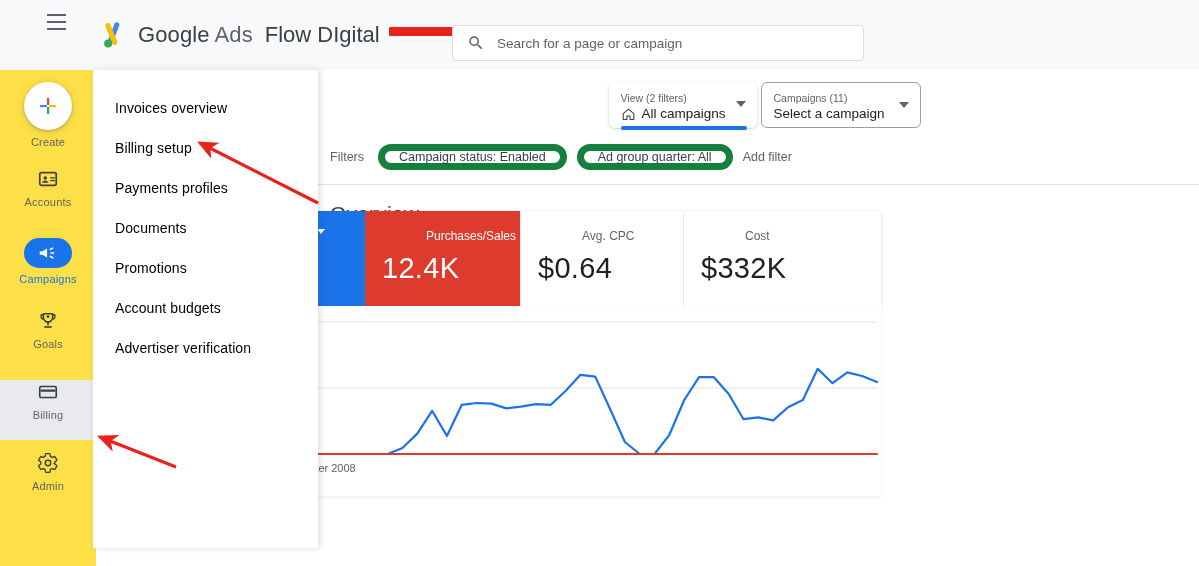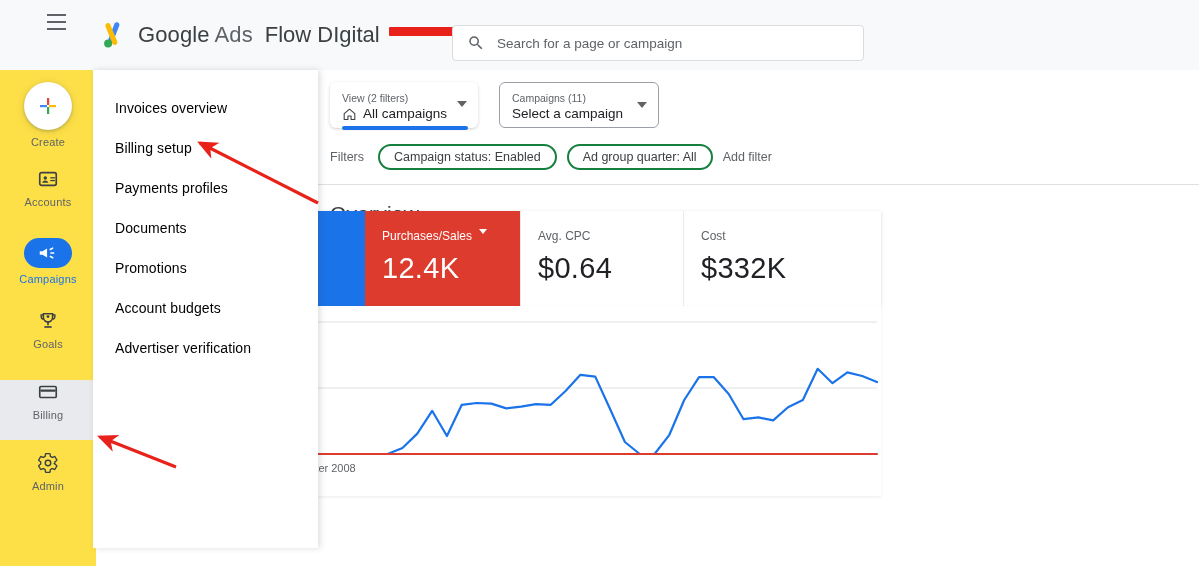--- a/index.html
+++ b/index.html
@@ -92,21 +92,21 @@
     padding-top: 18px; z-index: 5;
   }
   .fly-item {
     height: 40px; display: flex; align-items: center; padding-left: 22px;
     font-size: 14px; color: #000000; cursor: pointer; letter-spacing: .1px;
   }
 
   
   .main { position: absolute; left: 318px; top: 70px; width: 881px; height: 496px; background: #ffffff; }
 
-  .selbar { height: 70px; padding: 12px 0 0 12px; display: flex; gap: 21px; }
+  .selbar { height: 70px; padding: 12px 0 0 12px; display: flex; gap: 4px; justify-content: center; }
   .selcard {
     height: 46px; border-radius: 6px; padding: 5px 12px 0 12px; position: relative;
     display: flex; flex-direction: column; justify-content: center;
     background: #ffffff; cursor: pointer;
   }
   .sel-view {
     width: 148px; box-shadow: 0 1px 3px rgba(60,64,67,.26);
   }
   .sel-view::after {
     content: ""; position: absolute; left: 12px; right: 10px; bottom: -2px;
@@ -117,40 +117,40 @@
   .sel-bot { font-size: 13.5px; color: #202124; display: flex; align-items: center; gap: 6px; line-height: 18px; }
   .sel-caret {
     position: absolute; right: 11px; top: 19px;
     width: 0; height: 0; border-left: 5px solid transparent;
     border-right: 5px solid transparent; border-top: 6px solid #5f6368;
   }
 
   .filterbar { display: flex; align-items: center; padding-left: 12px; height: 34px; gap: 10px; }
   .flabel { font-size: 12.5px; color: #5f6368; margin-right: 4px; }
   .chip {
-    height: 26px; border: 2px solid #15803d; border-radius: 13px;
+    height: 26px; border: 7px solid #15803d; border-radius: 13px;
     display: flex; align-items: center; padding: 0 14px;
     font-size: 12.5px; color: #3c4043; cursor: pointer; white-space: nowrap;
   }
   .addfilter { font-size: 12.5px; color: #5f6368; cursor: pointer; }
 
   .divider { height: 1px; background: #e0e0e0; margin-top: 10px; }
 
   .page-title { font-size: 21px; color: #3c4043; padding: 17px 0 0 12px; letter-spacing: .2px; }
 
   
   .cards {
     position: absolute; left: 217px; top: 211px; width: 664px; height: 95px;
     display: flex; box-shadow: 0 1px 3px rgba(60,64,67,.22);
   }
   .card { height: 95px; padding: 18px 0 0 17px; position: relative; background: #ffffff; }
   .card.blue { width: 148px; background: #1a73e8; }
   .card.red { width: 155px; background: #dd3b2d; }
   .card.plain { width: 163px; border-left: 1px solid #e8eaed; }
-  .card-label { font-size: 12px; display: flex; gap: 7px; }
+  .card-label { font-size: 12px; display: flex; gap: 7px; margin-left: 44px; }
   .card.blue .card-label, .card.red .card-label { color: #ffffff; }
   .card.plain .card-label { color: #5f6368; }
   .card-val { font-size: 29px; margin-top: 9px; letter-spacing: .3px; font-weight: normal; }
   .card.blue .card-val, .card.red .card-val { color: #ffffff; }
   .card.plain .card-val { color: #202124; }
   .lcaret {
     width: 0; height: 0; border-left: 4.5px solid transparent;
     border-right: 4.5px solid transparent; border-top: 5.5px solid #ffffff;
   }
 

